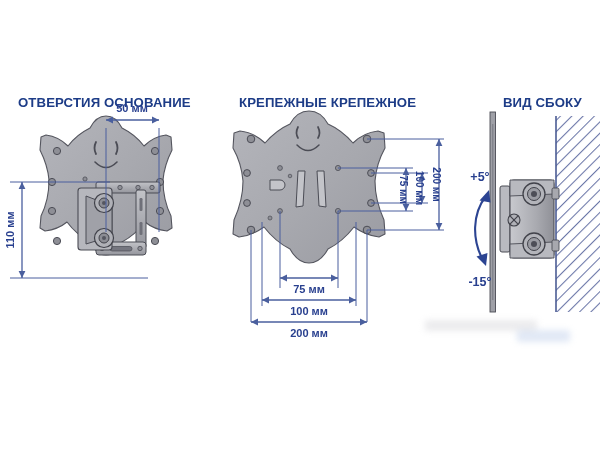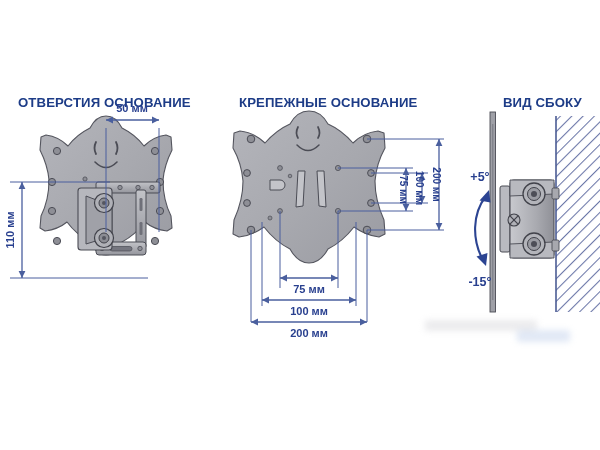--- a/index.html
+++ b/index.html
@@ -132,21 +132,21 @@
         <line x1="22" y1="72" x2="22" y2="168" stroke-width="1.3"></line>
         <path d="M22,72  L18.6,79 L25.4,79 Z" fill="#4a5f9e" stroke="none"></path>
         <path d="M22,168 L18.6,161 L25.4,161 Z" fill="#4a5f9e" stroke="none"></path>
       </g>
       <text class="dimtxt" x="14" y="120" text-anchor="middle" transform="rotate(-90 14 120)" style="writing-mode:horizontal-tb;">110 мм</text>
     </svg>
   </div>
 
   <div class="panel" style="left:232px;top:0;width:232px;height:350px;">
 
-    <div class="ptitle" style="left:7px;top:95px;font-size:13.2px;">КРЕПЕЖНЫЕ ОСНОВАНИЕ</div>
+    <div class="ptitle" style="left:7px;top:95px;font-size:13.2px;">КРЕПЕЖНЫЕ КРЕПЕЖНОЕ</div>
 
     <svg width="232" height="240" style="position:absolute;left:0;top:110px;">
       <defs>
         <linearGradient id="plateG2" x1="0" y1="0" x2="1" y2="1">
           <stop offset="0%" stop-color="#b4b5bb"></stop>
           <stop offset="55%" stop-color="#a7a8ae"></stop>
           <stop offset="100%" stop-color="#9a9ba2"></stop>
         </linearGradient>
       </defs>
 

